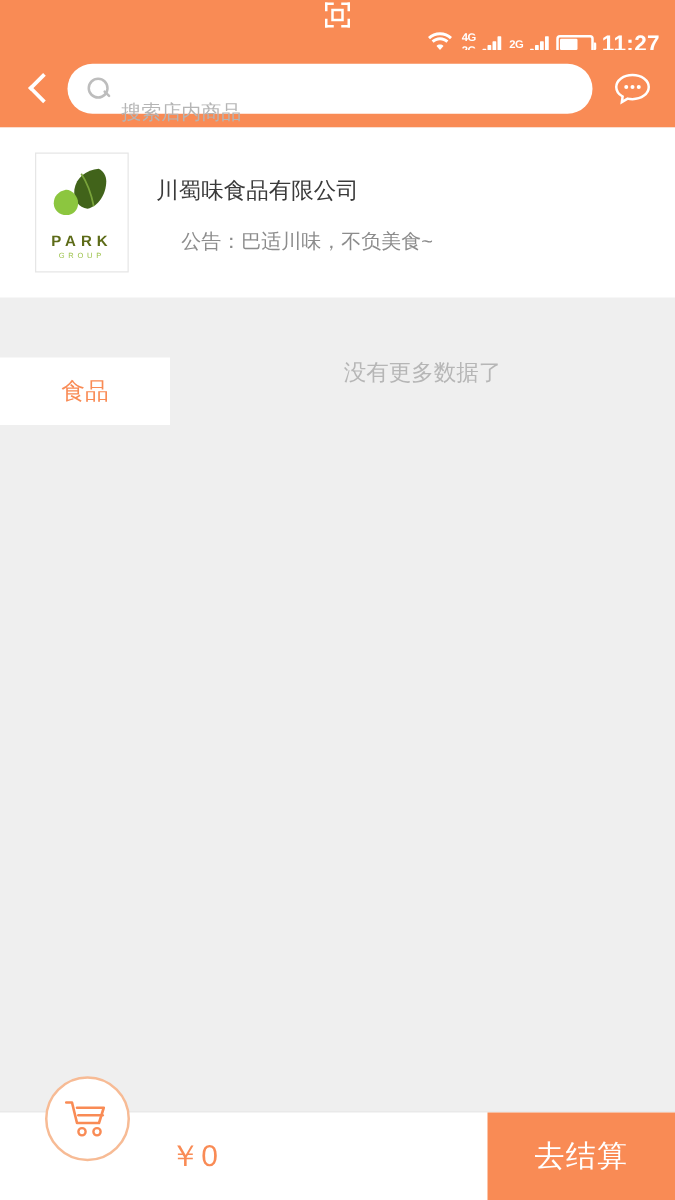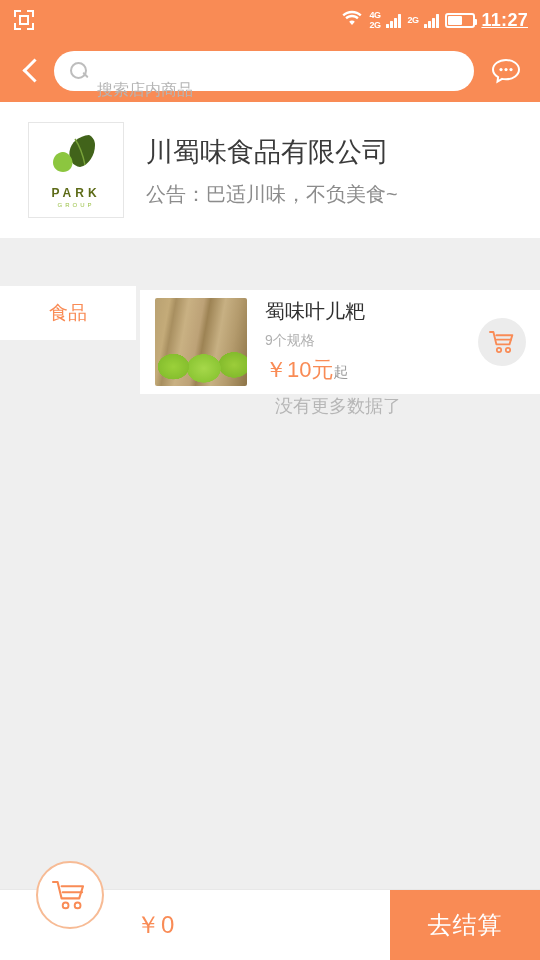--- a/index.html
+++ b/index.html
@@ -8,21 +8,21 @@
     font-family:"Liberation Sans","DejaVu Sans",sans-serif;
     background:#ffffff;
     overflow:hidden;
   }
   .screen { position:relative; width:540px; height:960px; background:#efefef; }
 
   
   .statusbar {
     position:absolute; top:0; left:0; width:540px; height:40px;
     background:#f98b55; display:flex; align-items:center;
-    padding:0 12px; color:#fff;
+    padding:0 12px; color:#fff;flex-direction:column;
   }
   .sb-left { display:flex; align-items:center; }
   .sb-right { margin-left:auto; display:flex; align-items:center; gap:6px; }
   .capture-icon { width:24px; height:24px; position:relative; }
   .capture-icon i {
     position:absolute; width:7px; height:7px; border:2px solid #fff;
   }
   .capture-icon i:nth-child(1){ top:2px; left:2px; border-right:none; border-bottom:none;}
   .capture-icon i:nth-child(2){ top:2px; right:2px; border-left:none; border-bottom:none;}
   .capture-icon i:nth-child(3){ bottom:2px; left:2px; border-right:none; border-top:none;}
@@ -74,30 +74,30 @@
   }
   .search-ph { color:#b5b5b5; font-size:16px;margin-top:38px; }
   .chat-btn { width:40px; height:40px; flex:none; }
 
   
   .store {
     position:absolute; top:102px; left:0; width:540px; height:136px;
     background:#fff; display:flex; align-items:center; padding:0 28px;
   }
   .logo {
-    width:96px; height:96px; border:1px solid #e6e6e6; background:#fff;
+    width:75px; height:96px; border:1px solid #e6e6e6; background:#fff;
     flex:none; position:relative; display:flex; flex-direction:column;
     align-items:center; justify-content:center;
   }
   .logo-mark { width:62px; height:52px; position:relative; margin-bottom:2px;}
   .logo-text { font-size:12px; letter-spacing:4px; color:#5d6b18; font-weight:bold; line-height:12px;}
   .logo-sub { font-size:6px; letter-spacing:3px; color:#9cc24a; margin-top:3px; line-height:6px;}
   .store-info { margin-left:22px; }
-  .store-name { font-size:27px; color:#3a3a3a; line-height:30px; }
-  .store-notice { font-size:20px; color:#8c8c8c; margin-top:18px; line-height:18px; }
+  .store-name { font-size:18px; color:#3a3a3a; line-height:30px; }
+  .store-notice { font-size:16px; color:#8c8c8c; margin-top:18px; line-height:18px;margin-left:20px; }
 
   
   .content { position:absolute; top:238px; left:0; width:540px; bottom:70px;margin-top:48px; }
   .sidebar {
     position:absolute; top:0; left:0; width:136px; height:100%;
     background:#efefef;
   }
   .cat-item {
     height:54px; display:flex; align-items:center; justify-content:center;
     background:#efefef; color:#666; font-size:19px;
@@ -236,38 +236,20 @@
 
   <div class="content">
 
     <div class="sidebar">
       <div class="cat-item active">
         <span>食品</span>
       </div>
     </div>
 
     <div class="product-pane">
-      <div class="pcard">
-        <div class="pthumb"></div>
-        <div class="pinfo">
-          <div class="pname">蜀味叶儿粑</div>
-          <div class="pspec">9个规格</div>
-          <div class="pprice">
-            <span>￥10元</span><span class="suffix">起</span>
-          </div>
-        </div>
-        <div class="addcart">
-          <svg width="28" height="26" viewBox="0 0 28 26">
-            <path d="M2 3h3.4l3 12.4h13.1l2.8-9.2H8.4" fill="none" stroke="#f98b55" stroke-width="1.9" stroke-linecap="round" stroke-linejoin="round"></path>
-            <path d="M8.6 10.6h14.6" stroke="#f98b55" stroke-width="1.7" stroke-linecap="round"></path>
-            <circle cx="11" cy="21" r="2.2" fill="none" stroke="#f98b55" stroke-width="1.7"></circle>
-            <circle cx="20" cy="21" r="2.2" fill="none" stroke="#f98b55" stroke-width="1.7"></circle>
-          </svg>
-        </div>
-      </div>
       <div class="nomore">没有更多数据了</div>
     </div>
   </div>
 
   <div class="bottombar">
     <div class="cart-fab">
       <svg width="38" height="34" viewBox="0 0 38 34">
         <path d="M2 4h4.6l4 16.4h17.6l3.8-12.2H10.6" fill="none" stroke="#f98b55" stroke-width="2.1" stroke-linecap="round" stroke-linejoin="round"></path>
         <path d="M11.6 14.2h19.6" stroke="#f98b55" stroke-width="1.9" stroke-linecap="round"></path>
         <circle cx="14.6" cy="27.4" r="2.9" fill="none" stroke="#f98b55" stroke-width="1.9"></circle>

